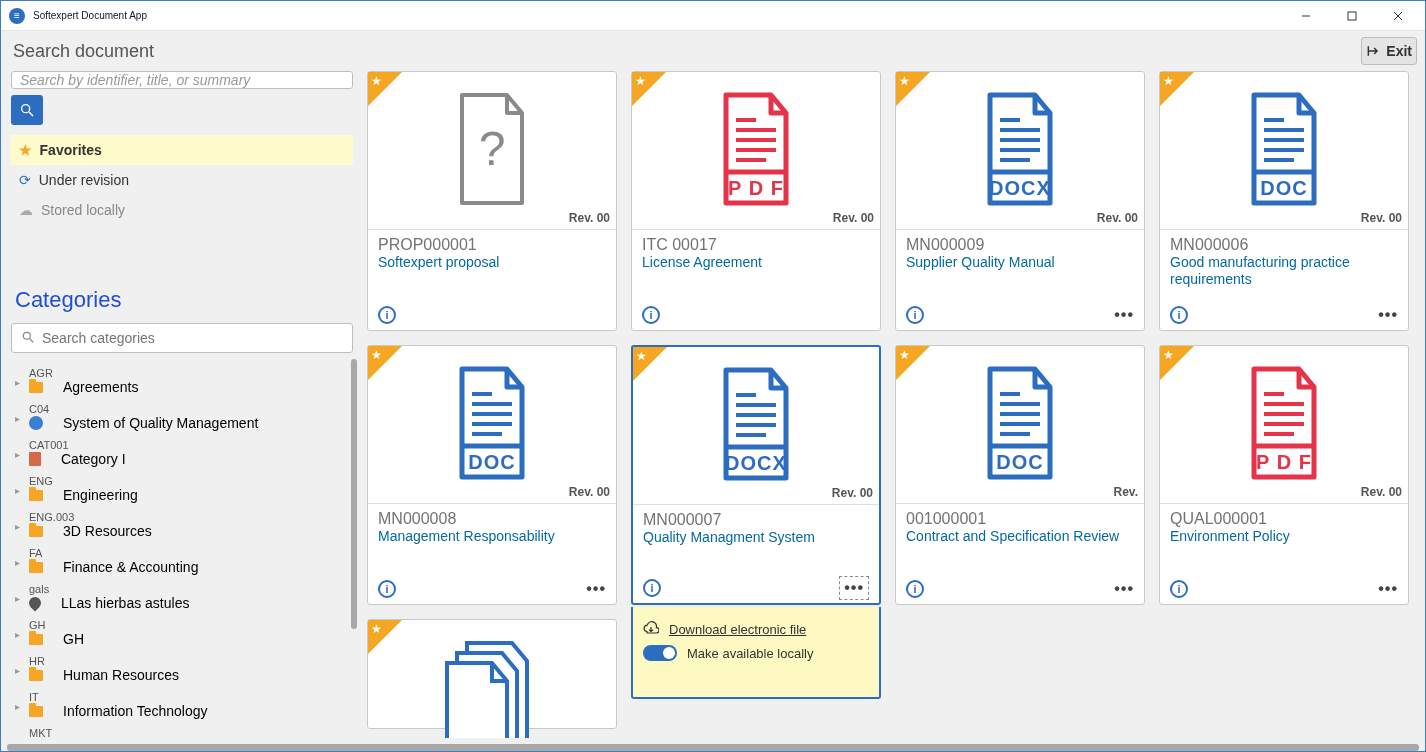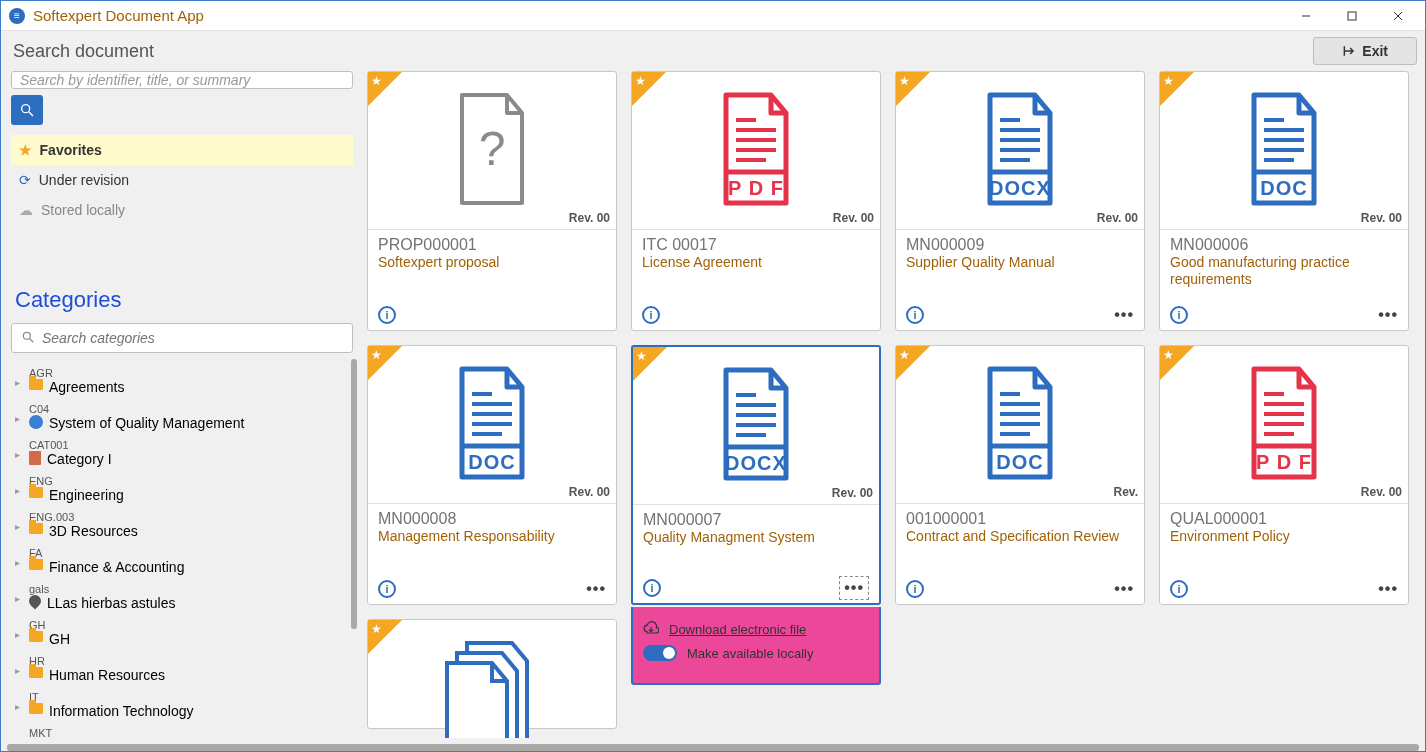--- a/index.html
+++ b/index.html
@@ -1,81 +1,81 @@
 <!DOCTYPE html>
 <html><head>
 <meta charset="utf-8">
 <style>
   *{box-sizing:border-box;margin:0;padding:0;font-family:"Segoe UI",Arial,sans-serif;}
   body{background:#fff;overflow:hidden;}
   .window{width:1426px;height:752px;border:1px solid #3d7cc9;display:flex;flex-direction:column;background:#fff;}
   .titlebar{height:30px;background:#fff;display:flex;align-items:center;padding:0 4px 0 8px;border-bottom:1px solid #e5e5e5;}
   .titlebar .app-icon{width:16px;height:16px;border-radius:50%;background:#2d6dc0;display:inline-flex;align-items:center;justify-content:center;color:#fff;font-size:10px;font-weight:bold;margin-right:8px;}
-  .titlebar .title{font-size:15px;color:#a16207;}
+  .titlebar .title{font-size:10px;color:#0f172a;}
   .win-controls{margin-left:auto;display:flex;}
   .win-btn{width:46px;height:30px;display:flex;align-items:center;justify-content:center;color:#333;}
 
   .content-wrap{flex:1;display:flex;flex-direction:column;background:#f0f0f0;min-height:0;}
   .topbar{height:40px;display:flex;align-items:center;padding:0 8px 0 12px;border-radius:10px;}
   .topbar-title{font-size:18px;color:#555;}
-  .exit-btn{margin-left:auto;background:#e4e4e4;border:1px solid #bdbdbd;border-radius:3px;height:28px;padding:0 28px;display:flex;align-items:center;gap:6px;font-size:14px;font-weight:bold;color:#333;cursor:pointer;}
+  .exit-btn{margin-left:auto;background:#e4e4e4;border:1px solid #bdbdbd;border-radius:3px;height:28px;padding:0 4px;display:flex;align-items:center;gap:6px;font-size:14px;font-weight:bold;color:#333;cursor:pointer;}
 
   .body{flex:1;display:flex;min-height:0;padding:0 6px 6px 6px;gap:8px;}
 
   .sidebar{width:350px;display:flex;flex-direction:column;gap:6px;min-height:0;}
   .search-row{display:flex;gap:6px;padding:0 4px;flex-direction:column;}
   .search-input{flex:1;height:30px;border:1px solid #bfbfbf;border-radius:3px;padding:0 8px;font-size:14px;color:#555;}
   .search-input::placeholder{color:#9a9a9a;font-style:italic;}
   .search-btn{width:32px;height:30px;background:#2d6dc0;border:none;border-radius:3px;color:#fff;display:flex;align-items:center;justify-content:center;cursor:pointer;}
 
   .filter-list{padding:4px;}
   .filter-item{height:30px;display:flex;align-items:center;padding:0 8px;gap:8px;font-size:14px;color:#333;cursor:pointer;}
   .filter-item .lbl{}
   .filter-item.active{background:#fffbcc;font-weight:bold;}
   .filter-item.locally{color:#888;}
 
   .cat-title{font-size:22px;color:#1d4ed8;padding:4px 8px;margin-top:48px;}
   .cat-search-row{padding:0 4px;}
-  .cat-search{width:100%;height:30px;border:1px solid #bfbfbf;border-radius:3px;padding:0 8px 0 30px;font-size:14px;font-style:italic;}
+  .cat-search{width:100%;height:30px;border:1px solid #bfbfbf;border-radius:3px;padding:0 8px 0 30px;font-size:14px;}
   .cat-search-wrap{position:relative;}
   .cat-search-icon{position:absolute;left:10px;top:7px;color:#8a8a8a;}
 
   .cat-tree{flex:1;overflow-y:auto;padding:4px 0 4px 4px;min-height:0;position:relative;}
   .cat-item{padding:4px 8px 4px 18px;position:relative;font-size:14px;cursor:pointer;}
   .cat-item .code{font-size:11px;color:#555;}
-  .cat-item .row{display:flex;align-items:flex-start;gap:6px;}
+  .cat-item .row{display:flex;align-items:center;gap:20px;}
   .cat-item .arrow{position:absolute;left:4px;top:14px;color:#9a9a9a;font-size:10px;}
   .folder-ic{width:14px;height:11px;background:#f5a623;border-radius:1px;position:relative;display:inline-block;}
   .folder-ic:before{content:"";position:absolute;top:-3px;left:0;width:7px;height:3px;background:#f5a623;border-radius:1px 1px 0 0;}
   .globe-ic{width:14px;height:14px;border-radius:50%;background:#3b7ed6;display:inline-block;position:relative;}
   .droplet-ic{width:12px;height:12px;background:#555;border-radius:50% 50% 50% 0;transform:rotate(-45deg);display:inline-block;}
   .square-ic{width:12px;height:14px;background:#d46a4a;display:inline-block;border-radius:1px;}
 
   .cat-scroll-thumb{position:absolute;right:0;top:0;width:6px;height:270px;background:#a8a8a8;border-radius:3px;}
 
   .main{flex:1;min-width:0;overflow:auto;}
   .card-grid{display:grid;grid-template-columns:repeat(4,250px);gap:14px;padding:0 2px;align-content:start;}
 
   .card{background:#fff;border:1px solid #c8c8c8;border-radius:3px;position:relative;display:flex;flex-direction:column;height:260px;overflow:visible;}
   .card.selected{border:2px solid #2d6dc0;}
   .card-preview{flex:0 0 158px;position:relative;border-bottom:1px solid #e0e0e0;overflow:hidden;}
   .card-preview .rev{position:absolute;right:6px;bottom:4px;font-size:12px;font-weight:bold;color:#555;}
   .fav-corner{position:absolute;top:0;left:0;width:0;height:0;border-top:34px solid #f5a623;border-right:34px solid transparent;z-index:2;}
   .fav-star{position:absolute;top:2px;left:3px;color:#fff;font-size:12px;z-index:3;}
   .card-body{padding:6px 10px;display:flex;flex-direction:column;}
   .card-code{font-size:16px;color:#737373;}
-  .card-title{font-size:14px;color:#a16207;line-height:1.2;}
+  .card-title{font-size:14px;color:#0369a1;line-height:1.2;}
   .card-footer{margin-top:auto;border-top:1px solid transparent;height:32px;display:flex;align-items:center;padding:0 10px;justify-content:space-between;}
   .info-ic{color:#2d6dc0;width:18px;height:18px;border:2px solid #2d6dc0;border-radius:50%;font-size:11px;font-weight:bold;display:inline-flex;align-items:center;justify-content:center;cursor:pointer;}
   .more-ic{color:#444;font-weight:bold;letter-spacing:1px;cursor:pointer;font-size:16px;}
   .more-active{border:1px dashed #888;padding:2px 4px;}
 
   .doc-svg{display:block;margin:18px auto 0;}
 
-  .popup{position:absolute;top:calc(100% + 4px);left:-2px;right:-2px;background:#ec4899;border:2px solid #2d6dc0;border-top:none;padding:10px 10px 18px;z-index:10;border-radius:0 0 3px 3px;}
+  .popup{position:absolute;top:calc(100% + 4px);left:-2px;right:-2px;background:#fef9c3;border:2px solid #2d6dc0;border-top:none;padding:10px 10px 32px;z-index:10;border-radius:0 0 3px 3px;}
   .popup-row{display:flex;align-items:center;gap:10px;font-size:13px;color:#333;padding:4px 0;}
   .popup-row .u{text-decoration:underline;cursor:pointer;}
   .toggle{width:34px;height:16px;background:#2d6dc0;border-radius:8px;position:relative;display:inline-block;}
   .toggle:after{content:"";position:absolute;width:12px;height:12px;background:#fff;border-radius:50%;top:2px;right:2px;}
 
   .bottom-scroll{height:7px;background:#a8a8a8;border-radius:3px;margin:0 6px 0 6px;}
 
 </style>
 </head>
 <body>

